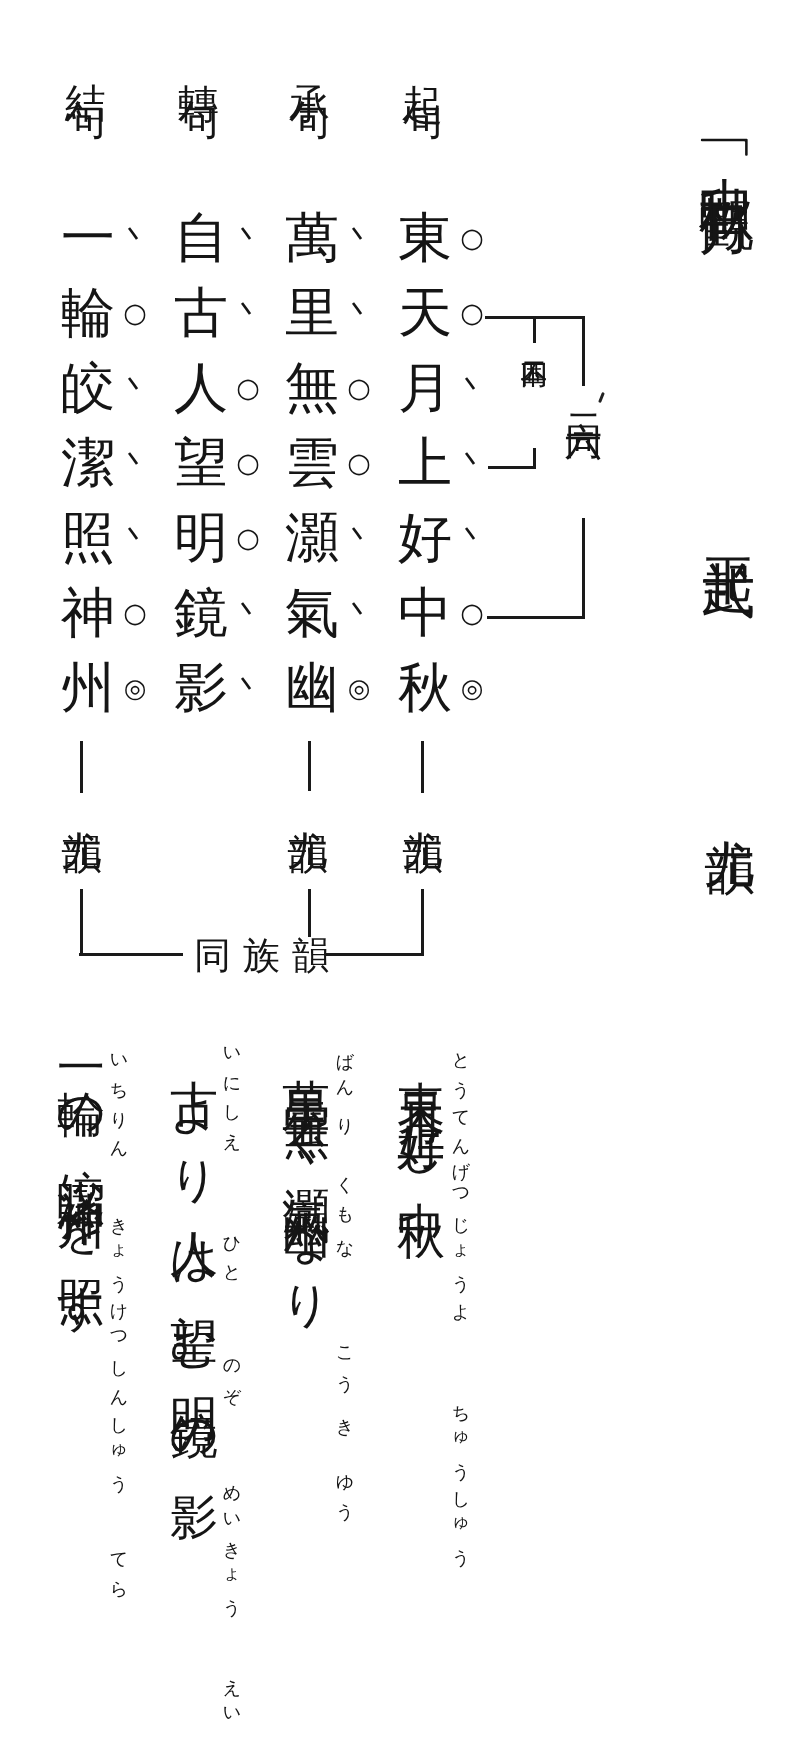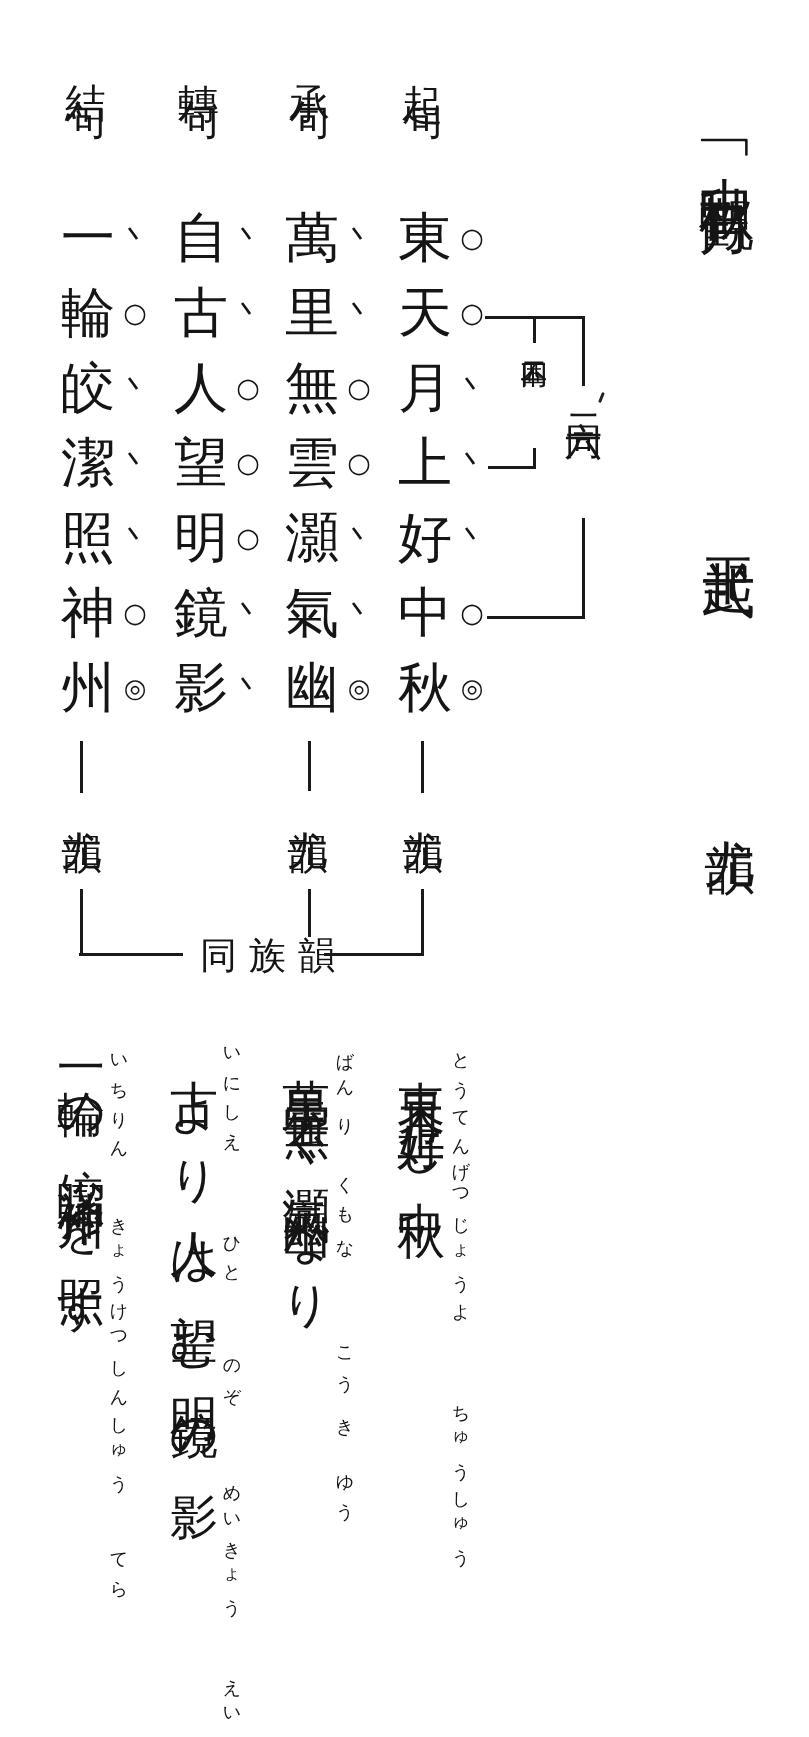--- a/index.html
+++ b/index.html
@@ -36,21 +36,21 @@
   .pmark.double{font-size:26px;}
   .pmark.tick{font-size:32px;}
 
   
   .label-26{left:565px;top:388px;font-size:37px;letter-spacing:4px;}
   .label-24{left:521px;top:342px;font-size:27px;letter-spacing:0;}
   .rhyme-lbl{font-size:40px;letter-spacing:1px;top:800px;}
   .rhyme-1{left:403px;}
   .rhyme-2{left:288px;}
   .rhyme-4{left:62px;}
-  .family{left:200px;top:937px;font-size:37px;letter-spacing:12px;}
+  .family{left:194px;top:937px;font-size:37px;letter-spacing:12px;}
 
   
   .line{position:absolute;background:#1a1a1a;}
 
   
   .rkanji{font-size:48px;}
   .furi{font-size:18px;letter-spacing:8px;}
 
   .speck{position:absolute;left:600px;top:392px;width:3px;height:11px;background:#222;transform:rotate(22deg);border-radius:2px;}
 </style>

